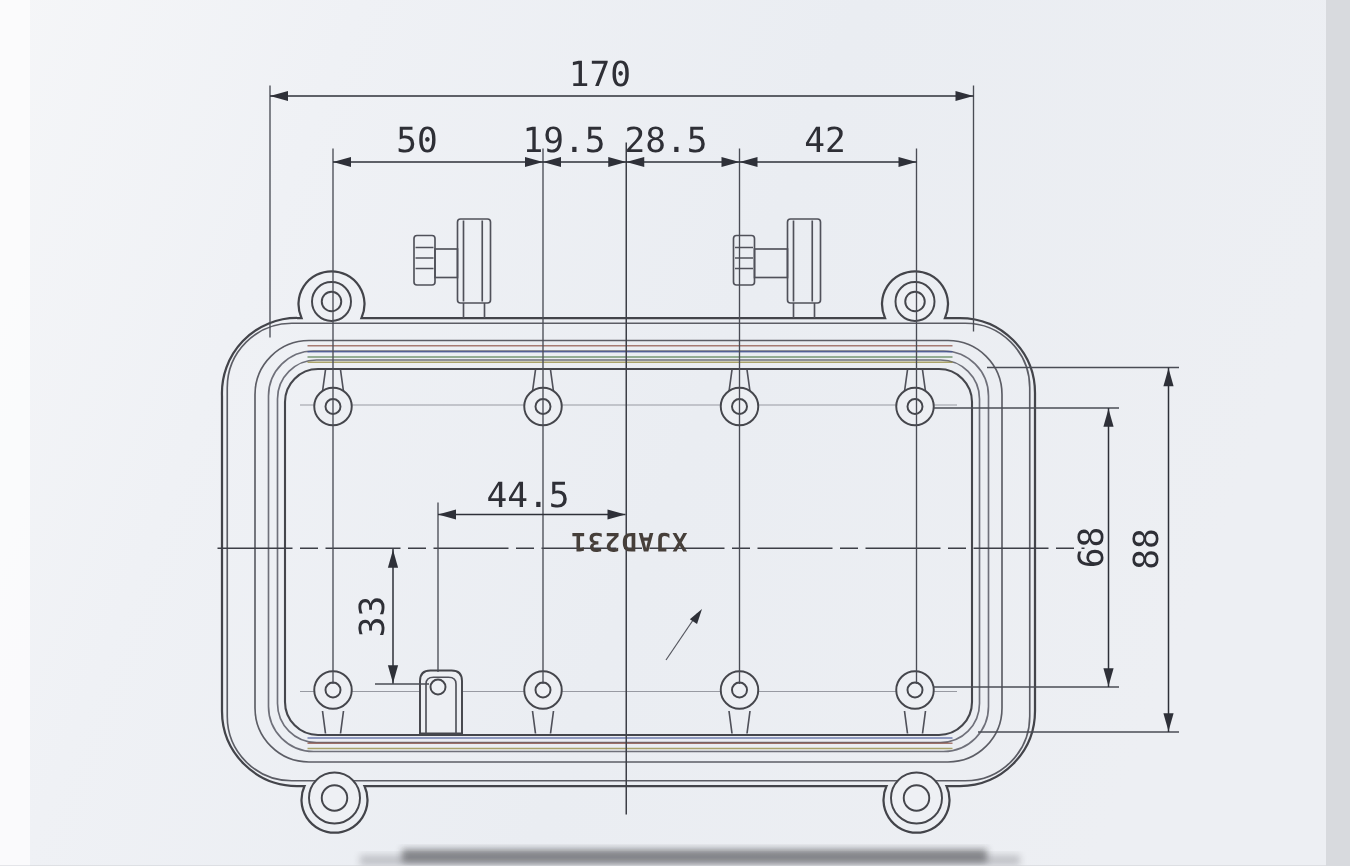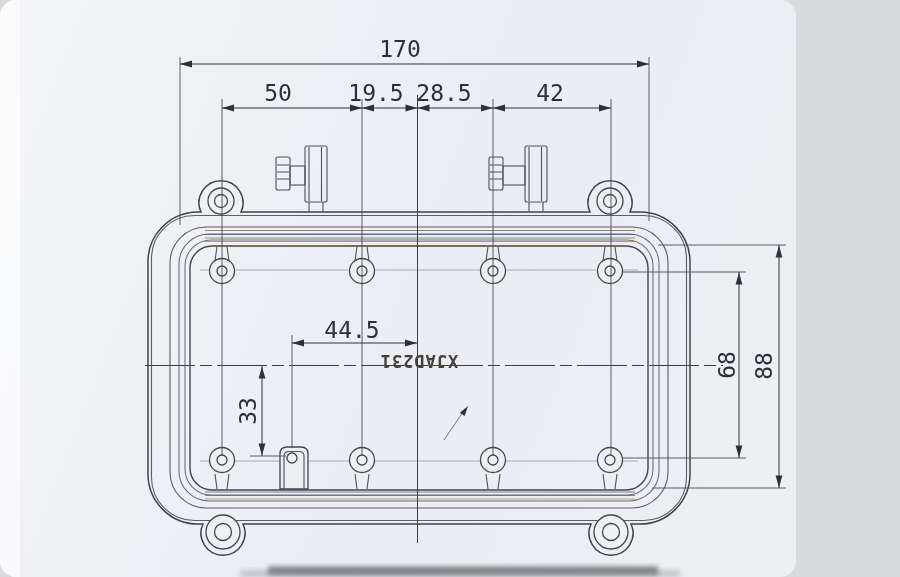--- a/index.html
+++ b/index.html
@@ -1,17 +1,17 @@
 <!DOCTYPE html>
 <html><head>
 <meta charset="utf-8">
 <style>
   html,body{margin:0;padding:0;background:#d8dade;}
-  .sheet{position:relative;width:796px;height:577px;overflow:hidden;
-         font-family:"DejaVu Sans Mono","Liberation Mono",monospace;border-radius:16px;}
+  .sheet{position:relative;width:884px;height:577px;overflow:hidden;
+         font-family:"DejaVu Sans Mono","Liberation Mono",monospace;}
   svg{position:absolute;left:0;top:0;}
   .outline{fill:none;stroke:#43444a;stroke-width:1.5;}
   .outline2{fill:none;stroke:#5c5d65;stroke-width:1.1;}
   .inner{fill:none;stroke:#6f707a;stroke-width:1.1;}
   .opening{fill:none;stroke:#45464c;stroke-width:1.4;}
   .boss{stroke:#45464c;stroke-width:1.3;fill:#edeff3;}
   .hole{stroke:#45464c;stroke-width:1.3;fill:#eef0f4;}
   .detail{stroke:#50515a;stroke-width:1.1;fill:none;}
   .riblite{stroke:#989aa2;stroke-width:0.8;fill:none;}
   .dim{stroke:#2e3038;stroke-width:1;fill:none;}

